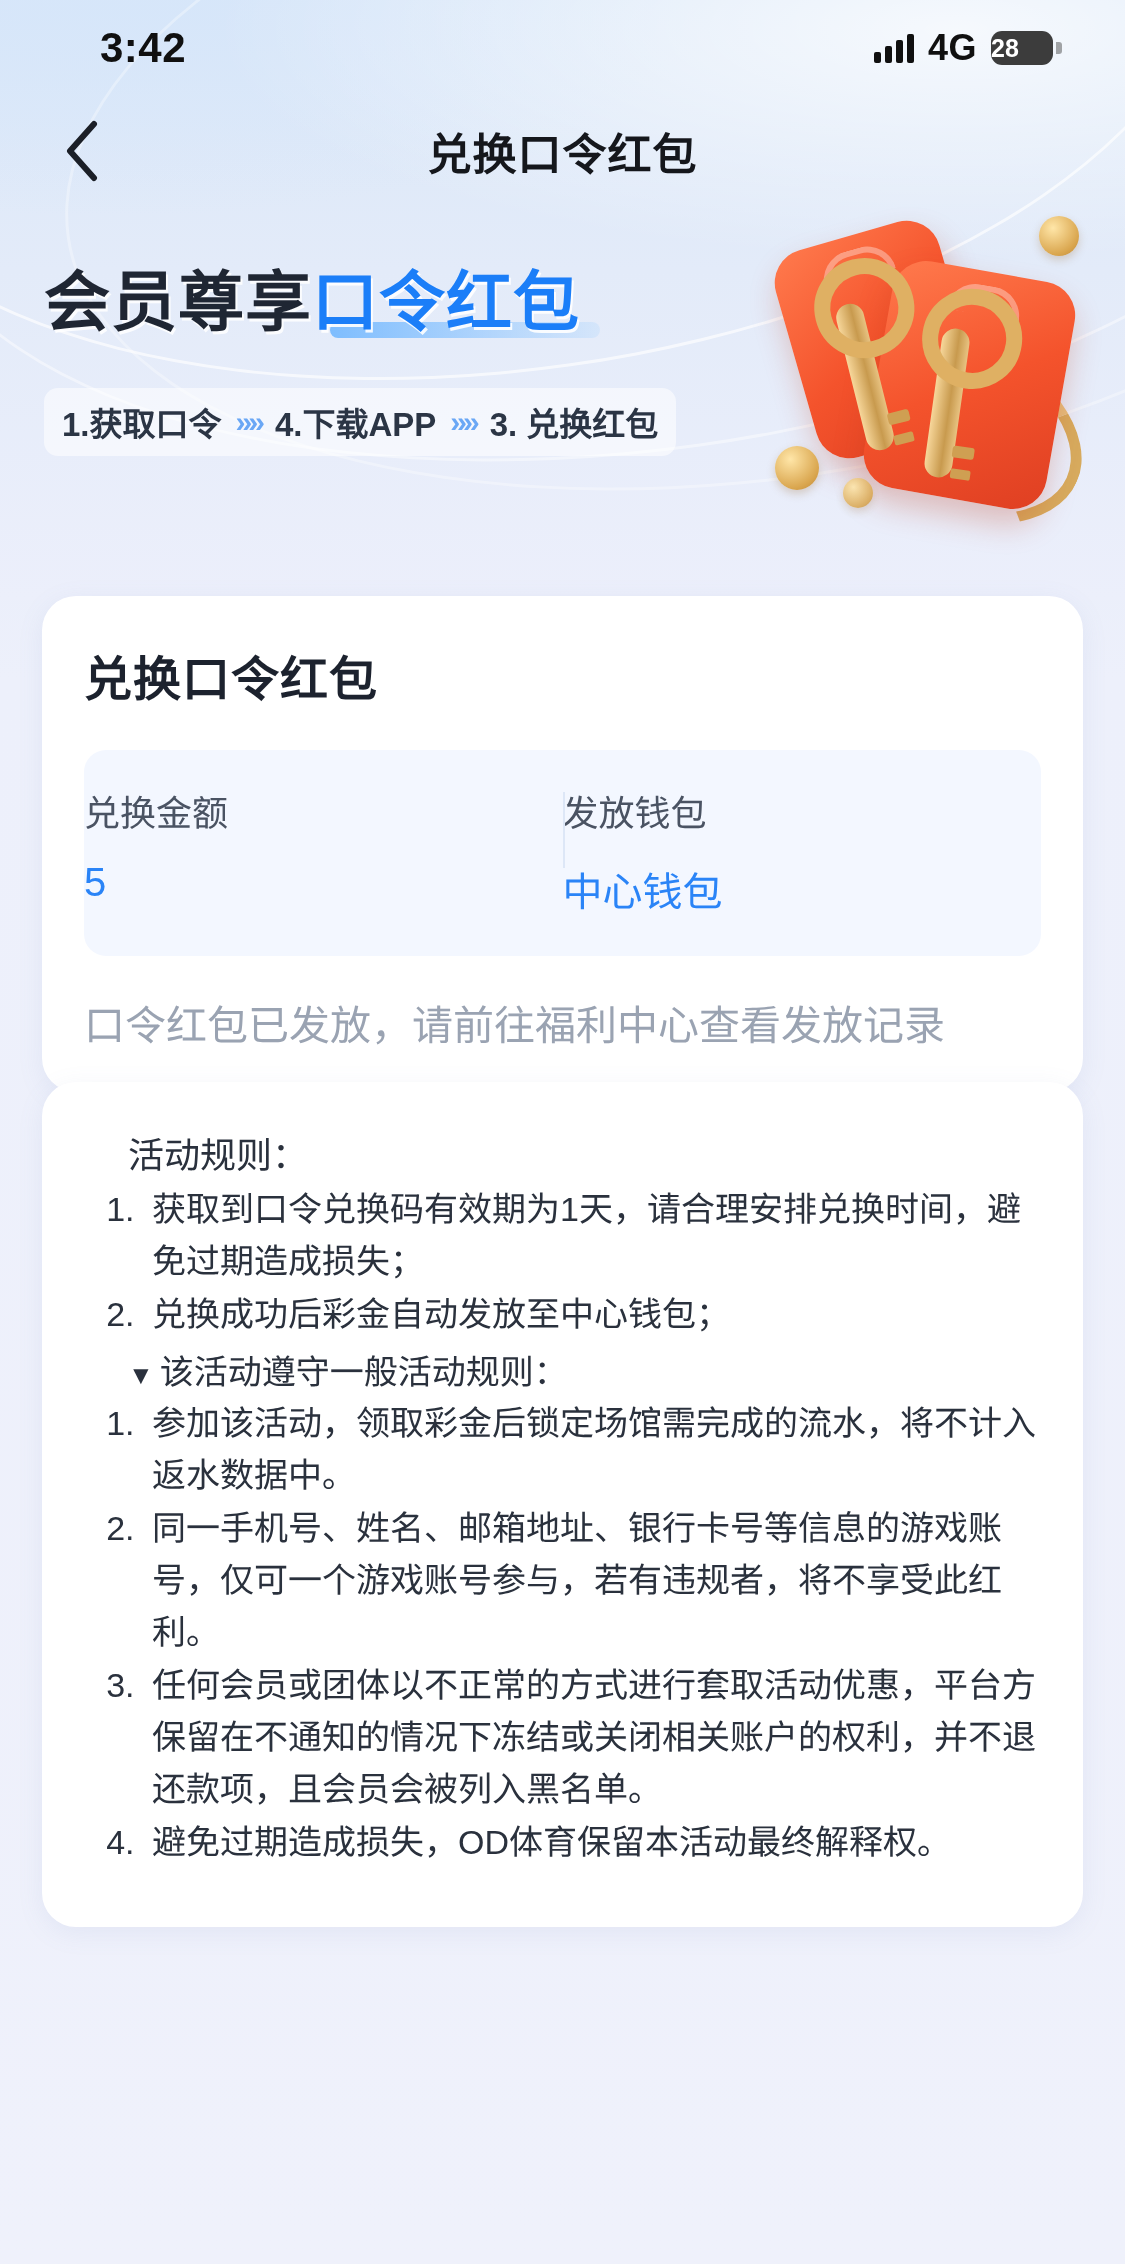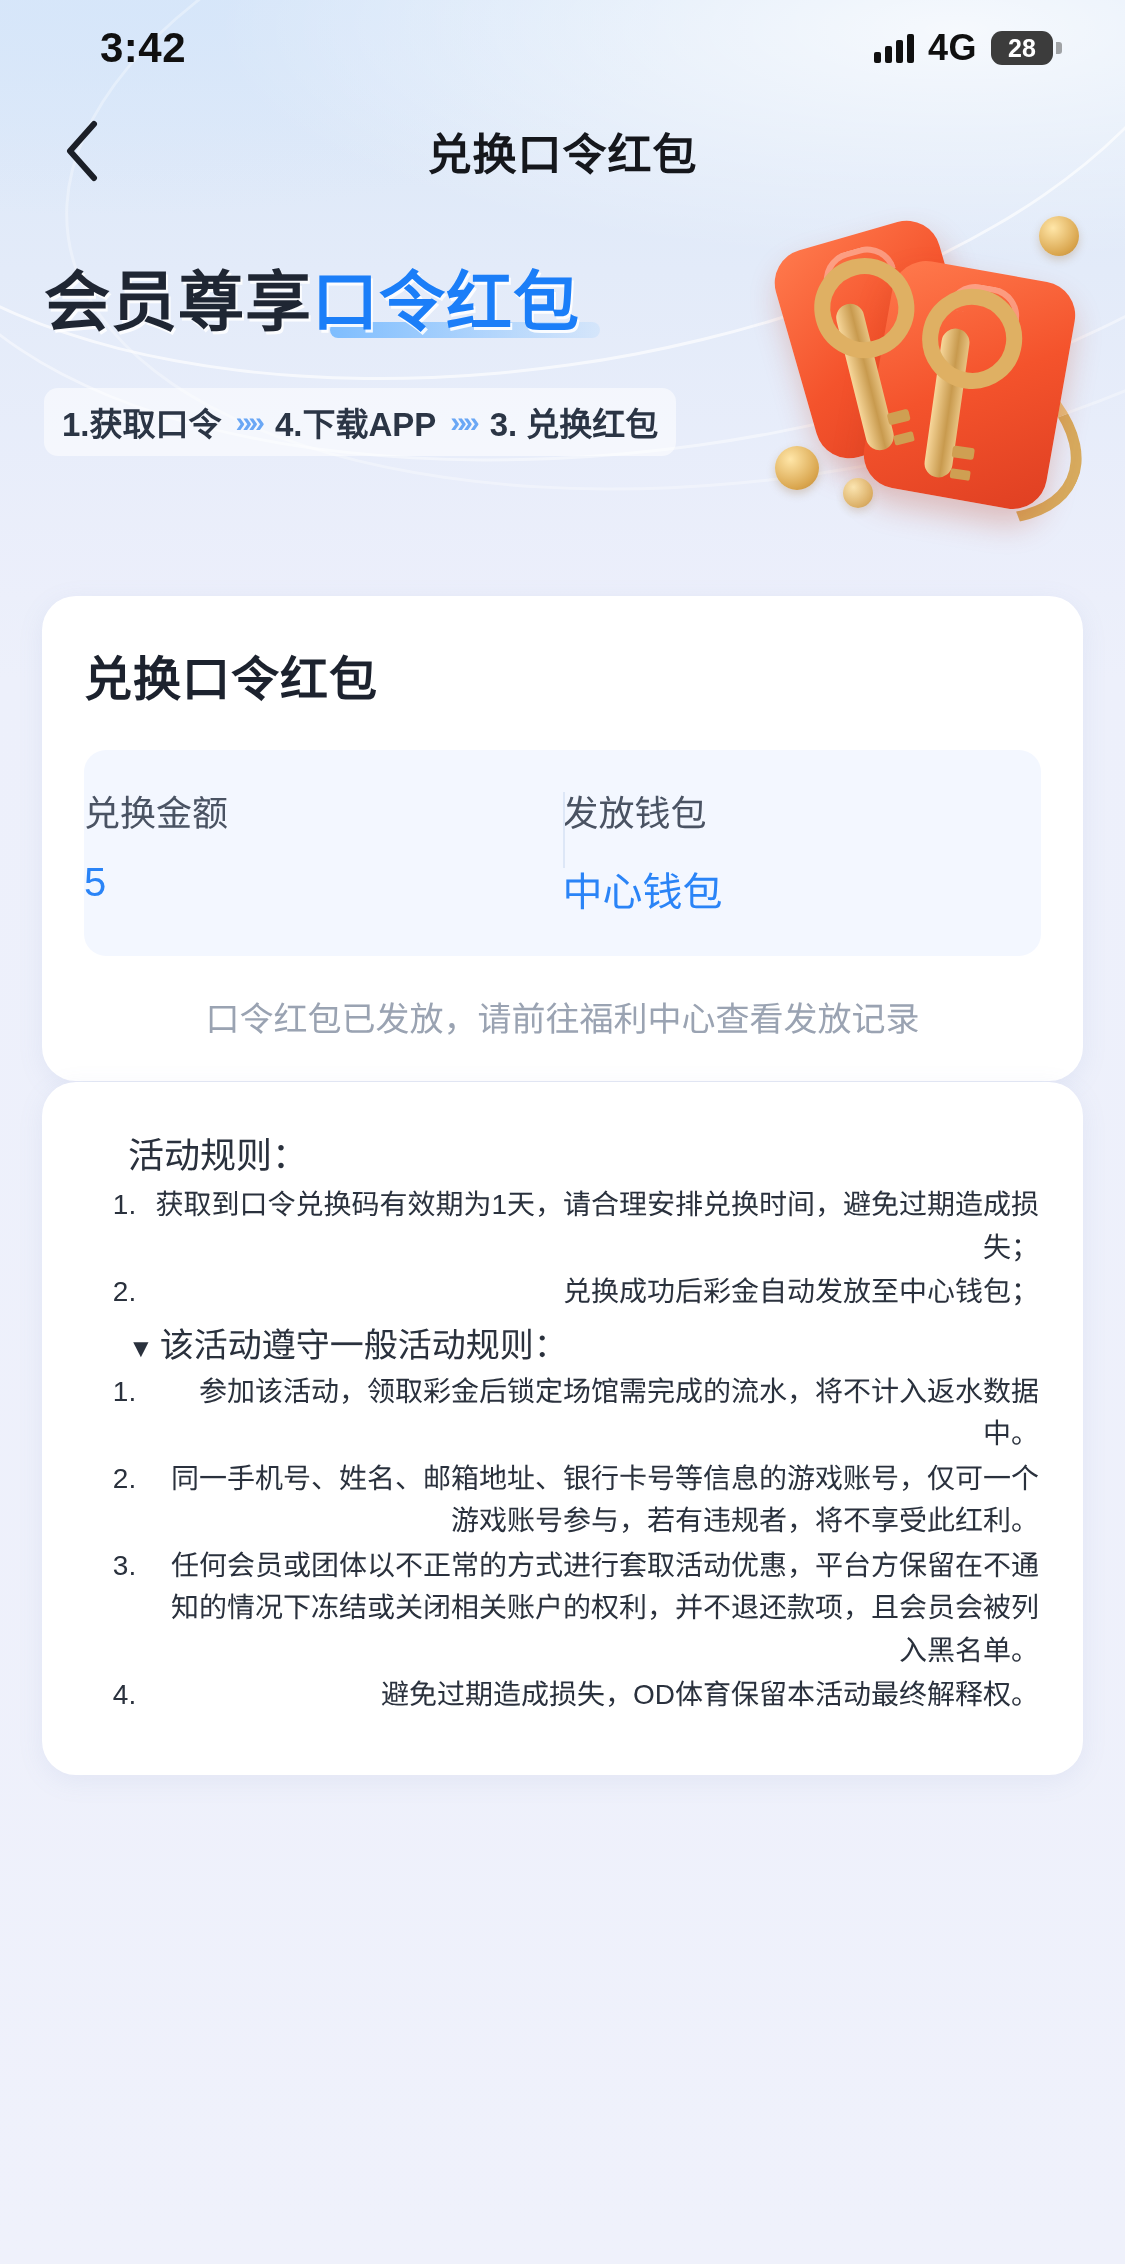--- a/index.html
+++ b/index.html
@@ -61,21 +61,21 @@
   .signal i:nth-child(1) { height: 11px; }
   .signal i:nth-child(2) { height: 17px; }
   .signal i:nth-child(3) { height: 23px; }
   .signal i:nth-child(4) { height: 29px; background: #101010; }
   .net-label { font-size: 36px; font-weight: 600; color: #101010; letter-spacing: 0.5px; }
   .battery {
     position: relative;
     width: 62px; height: 34px;
     border-radius: 11px;
     background: #3c3c3c;
-    display: flex; align-items: center; justify-content: center;
+    display: flex; align-items: center; 
   }
   .battery::after {
     content: "";
     position: absolute;
     right: -9px; top: 11px;
     width: 6px; height: 12px;
     border-radius: 0 3px 3px 0;
     background: rgba(60,60,60,0.45);
   }
   .battery span { color: #fff; font-size: 25px; font-weight: 700; }
@@ -265,43 +265,41 @@
     color: #4a5363;
     margin-bottom: 24px;
   }
   .stat-value {
     font-size: 40px;
     color: #2a84f7;
     font-weight: 500;
   }
   .card-note {
     margin-top: 36px;
-    text-align: center;
-    font-size: 34px;
+    font-size: 41px;
     color: #9aa3b2;
   }
 
   #card-rules { top: 1082px; padding: 44px 44px 56px 42px; }
   .rules-head {
     font-size: 36px;
     color: #2a313d;
     margin: 0 0 6px 44px;
   }
   ol.rules {
     list-style: decimal;
     padding-left: 60px;
     margin: 0;
   }
   ol.rules li {
-    font-size: 28px;
+    font-size: 34px;
     line-height: 1.52;
     color: #2a313d;
     margin-bottom: 2px;
     padding-left: 8px;
-    text-align: right;
   }
   ol.rules li::marker { color: #2a313d; }
   .sub-head {
     font-size: 34px;
     color: #2a313d;
     margin: 4px 0 4px 44px;
   }
   .sub-head .tri { font-size: 26px; color: #2a313d; margin-right: 6px; }
 </style>
 </head>

